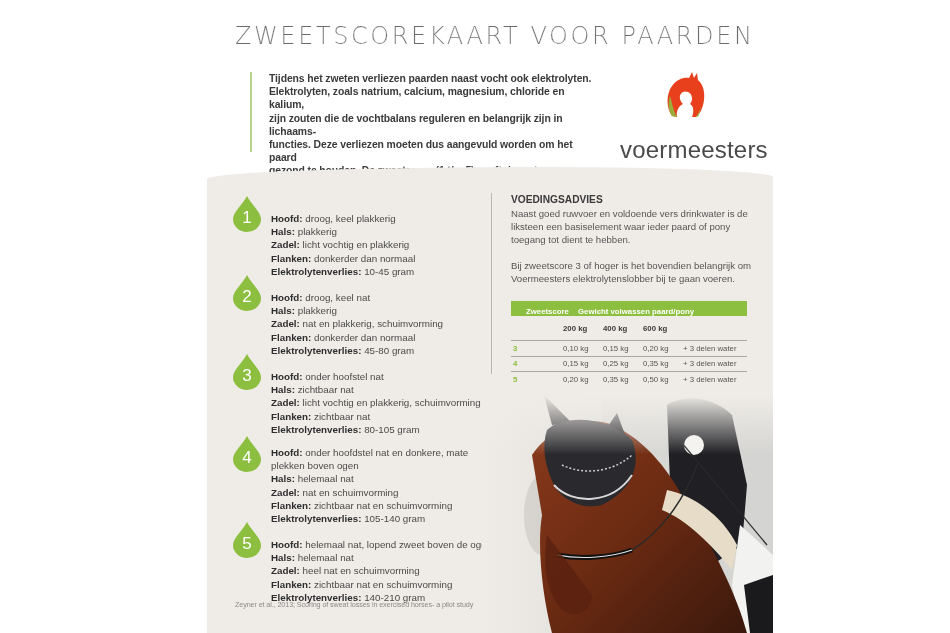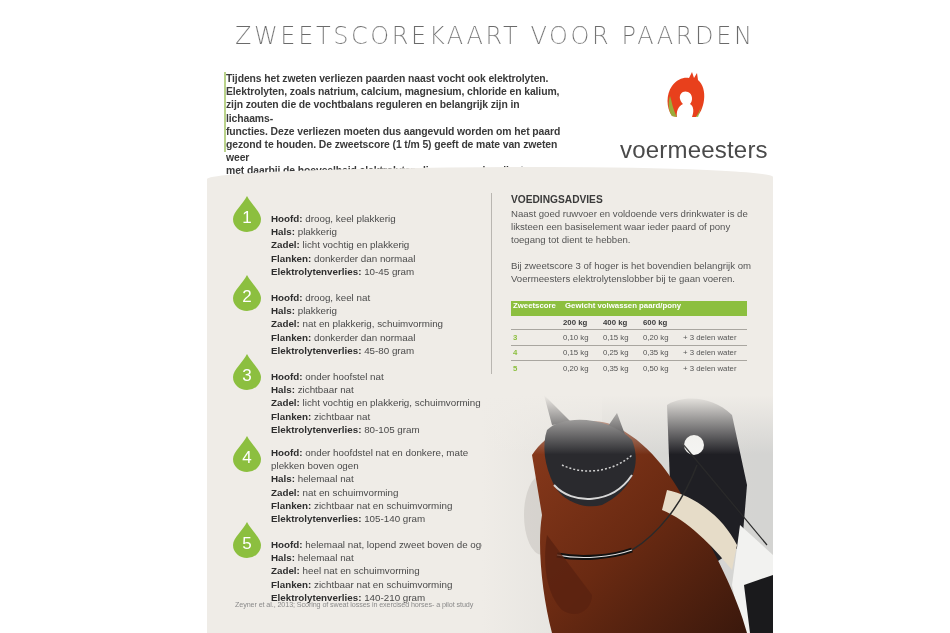--- a/index.html
+++ b/index.html
@@ -7,22 +7,22 @@
     body { font-family: "Liberation Sans", "DejaVu Sans", sans-serif; color: #3c3c3c; position: relative; }
 
     .title {
       position: absolute; left: 235px; top: 22px; width: 520px;
       font-family: "DejaVu Sans", sans-serif; font-weight: 200;
       font-size: 24px; letter-spacing: 2.6px; color: #6a6a6a;
       white-space: nowrap; -webkit-text-stroke: 0.2px #ffffff;
     }
 
     .intro {
-      position: absolute; left: 224px; top: 72px; width: 345px; height: 80px;
-      border-left: 2px solid #b9d28a; 
+      position: absolute; left: 250px; top: 72px; width: 345px; height: 80px;
+      border-left: 2px solid #b9d28a; padding-left: 17px;
     }
     .intro p { font-size: 10.4px; line-height: 13.2px; color: #3a3a3a; font-weight: bold; letter-spacing: -0.1px; }
 
     .logo { position: absolute; left: 612px; top: 70px; width: 150px; height: 80px; }
     .logo .mark { position: absolute; left: 52px; top: 2px; width: 42px; height: 46px; }
     .logo .word { position: absolute; left: 8px; top: 66px; font-size: 24px; color: #4a4a4a; letter-spacing: 0.2px; }
 
     .panel {
       position: absolute; left: 207px; top: 167px; width: 566px; height: 466px;
       background: #efece7;
@@ -45,25 +45,25 @@
     .divider { position: absolute; left: 491px; top: 193px; width: 1px; height: 181px; background: #b9b6b1; }
 
     .advice { position: absolute; left: 511px; top: 193px; width: 245px; }
     .advice h2 { font-size: 10.2px; font-weight: bold; color: #3a3a3a; line-height: 13px; margin-bottom: 1px; }
     .advice p { font-size: 9.6px; line-height: 13px; color: #555555; }
     .advice p + p { margin-top: 13px; }
 
     .table { position: absolute; left: 511px; top: 301px; width: 236px; font-size: 7.8px; }
     .table .head {
       height: 15px; background: #8cbf3f; color: #ffffff; font-weight: bold;
-      display: flex; align-items: flex-start; padding-left: 2px;
+      display: flex; align-items: flex-end; padding-left: 15px;
     }
     .table .head .c1 { width: 52px; }
     .table .row { display: flex; align-items: center; height: 15.5px; border-bottom: 0.8px solid #a9a6a0; color: #555555; }
-    .table .subhead { height: 14px; font-weight: bold; color: #3a3a3a; justify-content: flex-end; }
+    .table .subhead { height: 25px; font-weight: bold; color: #3a3a3a; justify-content: flex-end; }
     .table .cell-score { width: 52px; padding-left: 2px; color: #8cbf3f; font-weight: bold; }
     .table .cell { width: 40px; }
     .table .cell-extra { width: 64px; padding-right: 6px; }
 
     .photo { position: absolute; left: 482px; top: 395px; width: 291px; height: 238px; overflow: hidden; }
   </style>
 </head>
 <body>
 
 <div class="title">ZWEETSCOREKAART VOOR PAARDEN</div>

